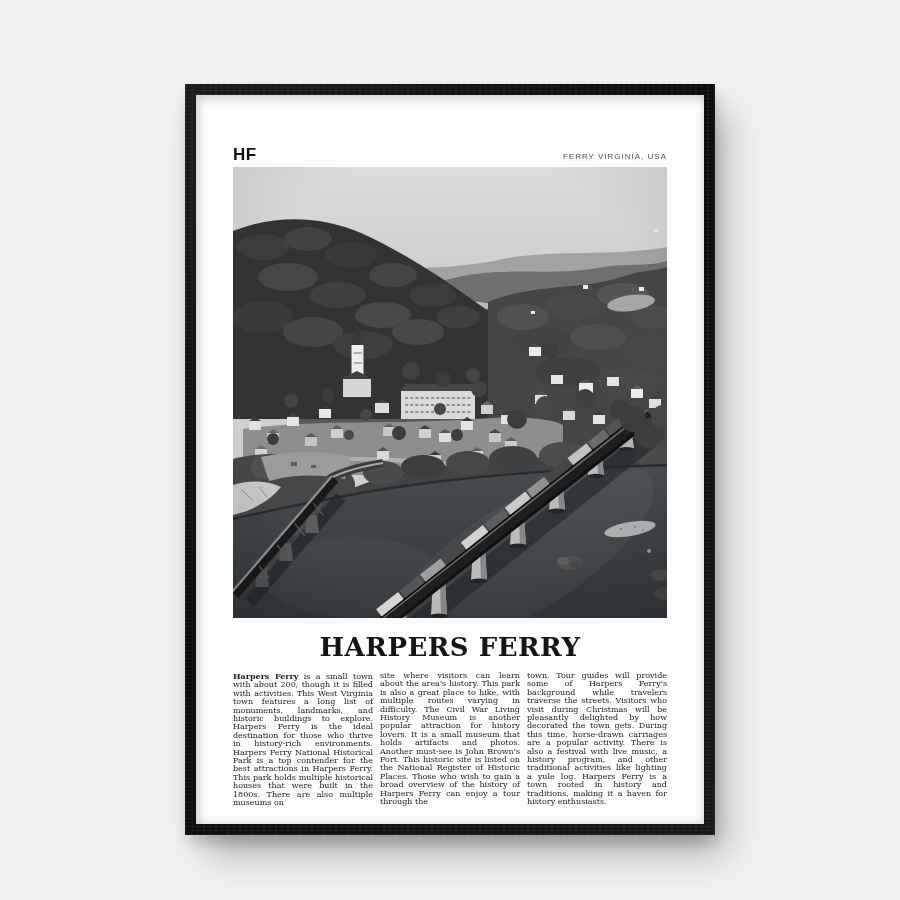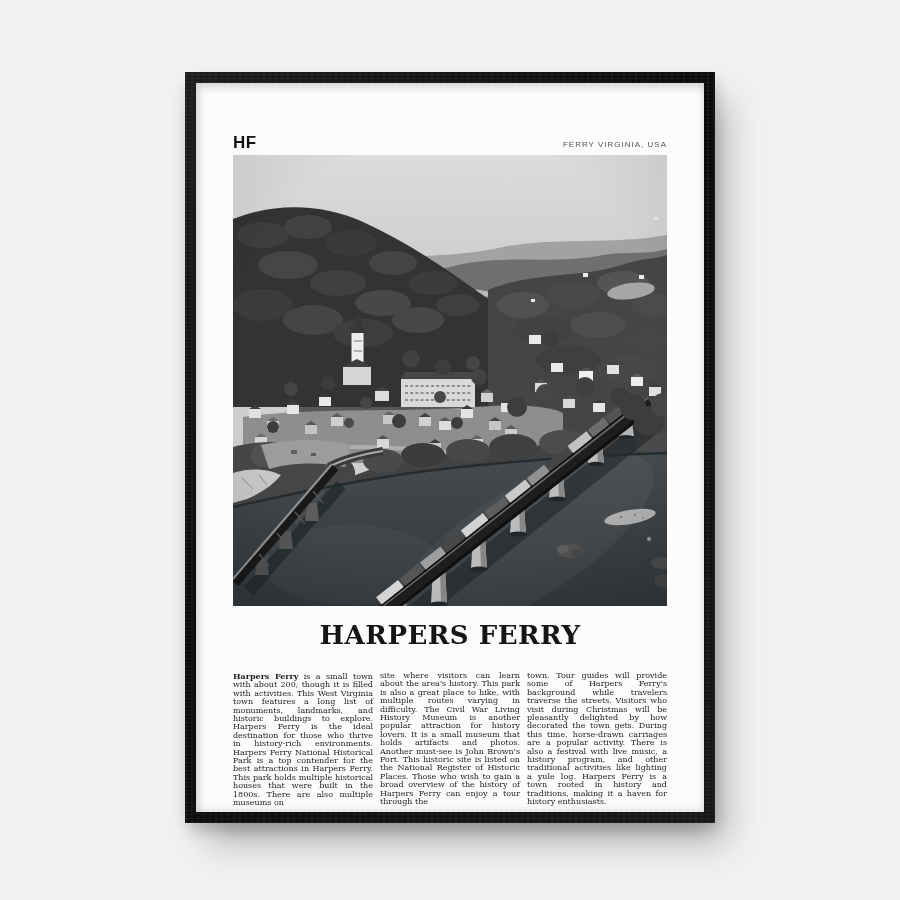--- a/index.html
+++ b/index.html
@@ -3,21 +3,21 @@
 <meta charset="utf-8">
 <style>
   html,body{margin:0;padding:0;}
   body{
     width:900px;height:900px;overflow:hidden;
     background:#f1f1f1;
     font-family:"Liberation Sans", sans-serif;
   }
   .scene{position:relative;width:900px;height:900px;}
   .picture-frame{
-    position:absolute;left:185px;top:72px;width:530px;height:751px;
+    position:absolute;left:185px;top:84px;width:530px;height:751px;
     box-sizing:border-box;
     background:linear-gradient(135deg,#1c1c1c 0%,#0a0a0a 45%,#171717 100%);
     background-color:#121212;
     box-shadow:16px 24px 34px -6px rgba(0,0,0,.28),
                -2px 10px 18px -6px rgba(0,0,0,.12),
                4px 8px 12px rgba(0,0,0,.10);
   }
   .frame-grain{
     position:absolute;inset:0;
     background-image:repeating-linear-gradient(0deg, rgba(255,255,255,.045) 0 1px, transparent 1px 4px),
@@ -45,21 +45,21 @@
   }
   .photo-wrap svg{display:block;}
   .poster-title{
     margin-top:16px;
     text-align:center;
     font-family:"DejaVu Serif", serif;
     font-weight:700;font-size:26px;line-height:1;
     letter-spacing:.5px;color:#151515;
   }
   .body-columns{
-    margin-top:24px;display:flex;gap:7px;
+    margin-top:12px;display:flex;gap:7px;
   }
   .body-col{
     flex:1 1 0;margin:0;
     font-family:"DejaVu Serif", serif;
     font-size:8px;line-height:8.4px;
     text-align:justify;color:#1d1d1d;
   }
   .body-col strong{font-weight:700;}
 </style>
 </head>

